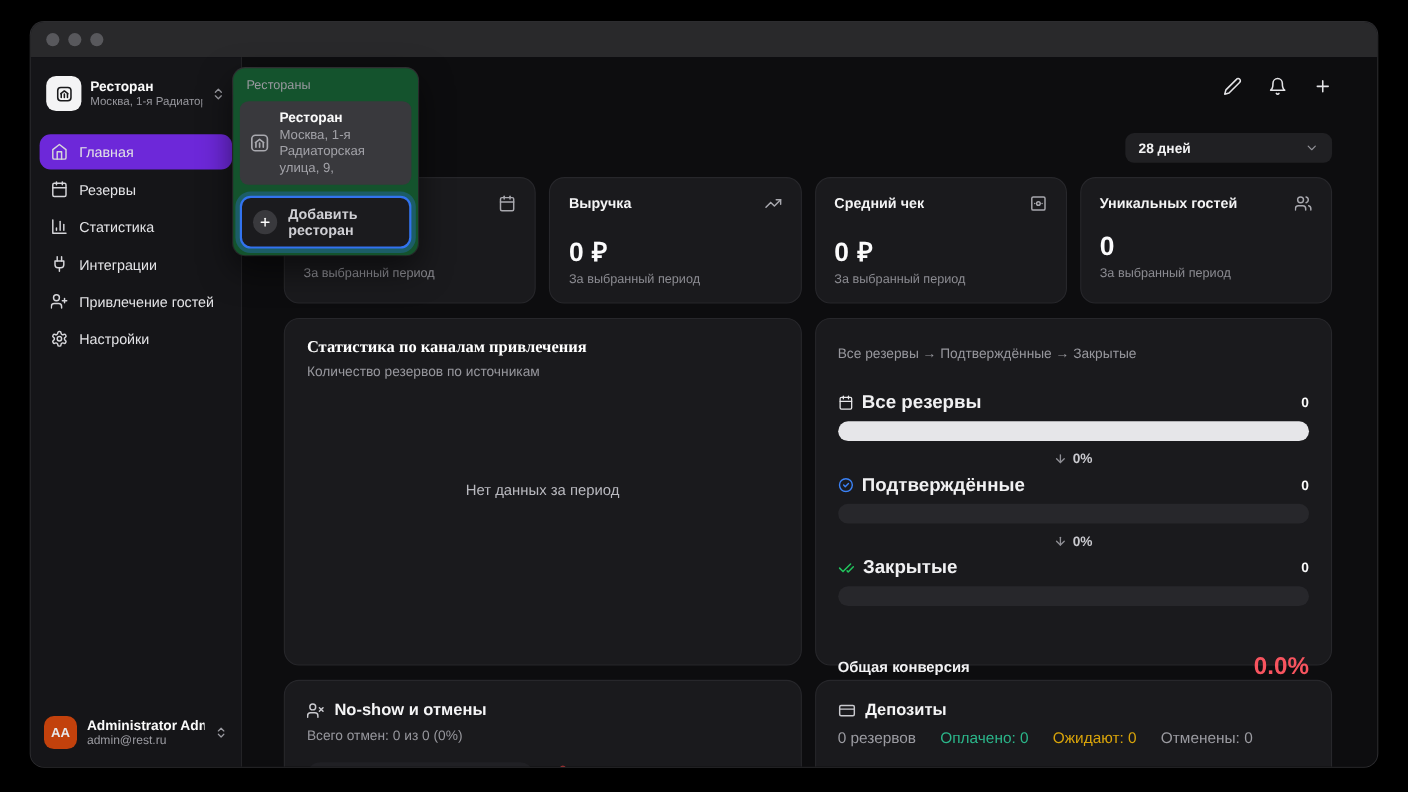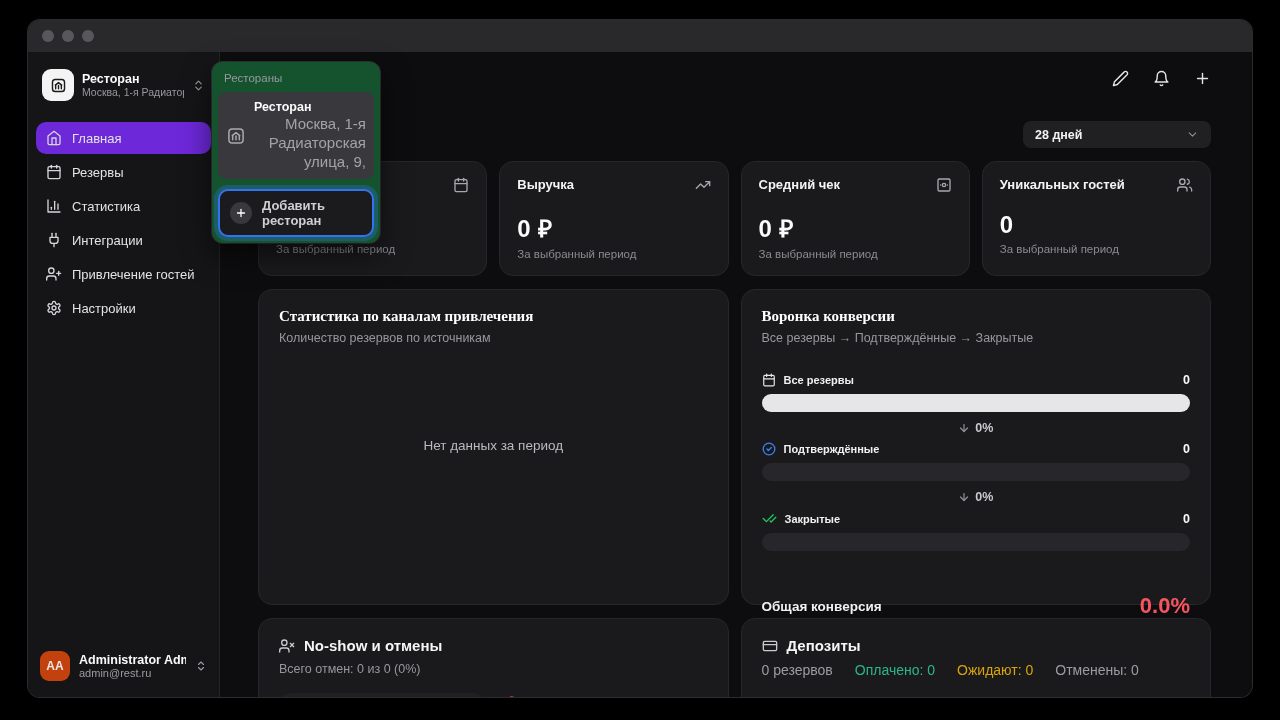--- a/index.html
+++ b/index.html
@@ -65,21 +65,21 @@
   .mid-grid { display:grid; grid-template-columns:1fr 1fr; gap:12px; margin-top:13px; }
   .mid-card { height:316px; padding:18px 20px; display:flex; flex-direction:column; }
   .sec-title { font-size:15px; font-weight:bold; color:#ffffff;font-family:Liberation Serif, serif; }
   .sec-sub { font-size:12.5px; color:#97979d; margin-top:6px; }
   .empty-center { flex:1; display:flex; align-items:center; justify-content:center;
     font-size:13.5px; color:#b9b9bf; padding-bottom:40px; }
 
   
   .funnel-body { margin-top:26px; }
   .f-row { display:flex; align-items:center; justify-content:space-between; margin-top:2px; }
-  .f-label { display:flex; align-items:center; gap:8px; font-size:11px; font-weight:bold; color:#f0f0f2; }
+  .f-label { display:flex; align-items:center; gap:8px; font-size:17px; font-weight:bold; color:#f0f0f2; }
   .f-label .ico { display:flex; }
   .ico-white { color:#e8e8ea; } .ico-blue { color:#3b82f6; } .ico-green { color:#22c55e; }
   .f-value { font-size:12.5px; font-weight:bold; color:#fafafa; }
   .f-bar { height:18px; border-radius:999px; margin-top:7px; }
   .f-bar.light { background:#e6e6e9; }
   .f-bar.dark { background:#27272b; }
   .f-drop { display:flex; align-items:center; justify-content:center; gap:5px;
     margin:9px 0 7px; color:#c9c9ce; font-size:12.5px; font-weight:bold; }
   .f-drop .ico { color:#8f8f95; display:flex; }
   .f-divider { height:1px; background:#2a2a2e; margin:24px 0 0; }
@@ -106,21 +106,21 @@
 
   
   .dropdown { position:absolute; left:184px; top:42px; width:168px; background:#14532d;
     border-radius:11px; padding:8px 6px 6px; z-index:50;
     box-shadow:0 12px 30px rgba(0,0,0,.55), 0 0 0 1px #333336; }
   .dd-title { font-size:11.5px; color:#98989e; padding:2px 6px 8px; }
   .dd-item { display:flex; align-items:center; gap:8px; background:#39393d; border-radius:8px;
     padding:8px 8px; cursor:pointer; }
   .dd-item .ico { color:#a9a9af; flex:none; display:flex; }
   .dd-item-name { font-size:12.5px; font-weight:bold; color:#fafafa; }
-  .dd-item-addr { font-size:15px; color:#a2a2a8; line-height:1.25; margin-top:1px;text-align:right; }
+  .dd-item-addr { font-size:12px; color:#a2a2a8; line-height:1.25; margin-top:1px; }
   .dd-add { margin-top:10px; display:flex; align-items:center; gap:10px; background:#1b1b1e;
     border:2px solid #3273ef; border-radius:10px; padding:7px 10px; cursor:pointer;
     box-shadow:0 0 0 4px rgba(50,115,239,.30); }
   .dd-add-plus { width:22px; height:22px; border-radius:50%; background:#39393d; color:#fff;
     display:flex; align-items:center; justify-content:center; flex:none; }
   .dd-add-label { font-size:13px; font-weight:bold; color:#cfcfd4; }
 
   svg { display:block; }
 </style>
 </head>
@@ -330,21 +330,20 @@
       </div>
 
       <div class="mid-grid">
         <div class="card mid-card">
           <div class="sec-title">Статистика по каналам привлечения</div>
           <div class="sec-sub">Количество резервов по источникам</div>
           <div class="empty-center">Нет данных за период</div>
         </div>
 
         <div class="card mid-card">
-          <div class="sec-title">Воронка конверсии</div>
           <div class="sec-sub">Все резервы → Подтверждённые → Закрытые</div>
 
           <div class="funnel-body">
             <div class="f-row">
               <span class="f-label">
                 <span class="ico ico-white">
                     <svg width="14" height="14" viewBox="0 0 24 24" fill="none" stroke="currentColor" stroke-width="2" stroke-linecap="round" stroke-linejoin="round">
                       <rect x="3" y="4" width="18" height="18" rx="2"></rect>
                       <line x1="16" y1="2" x2="16" y2="6"></line>
                       <line x1="8" y1="2" x2="8" y2="6"></line>

